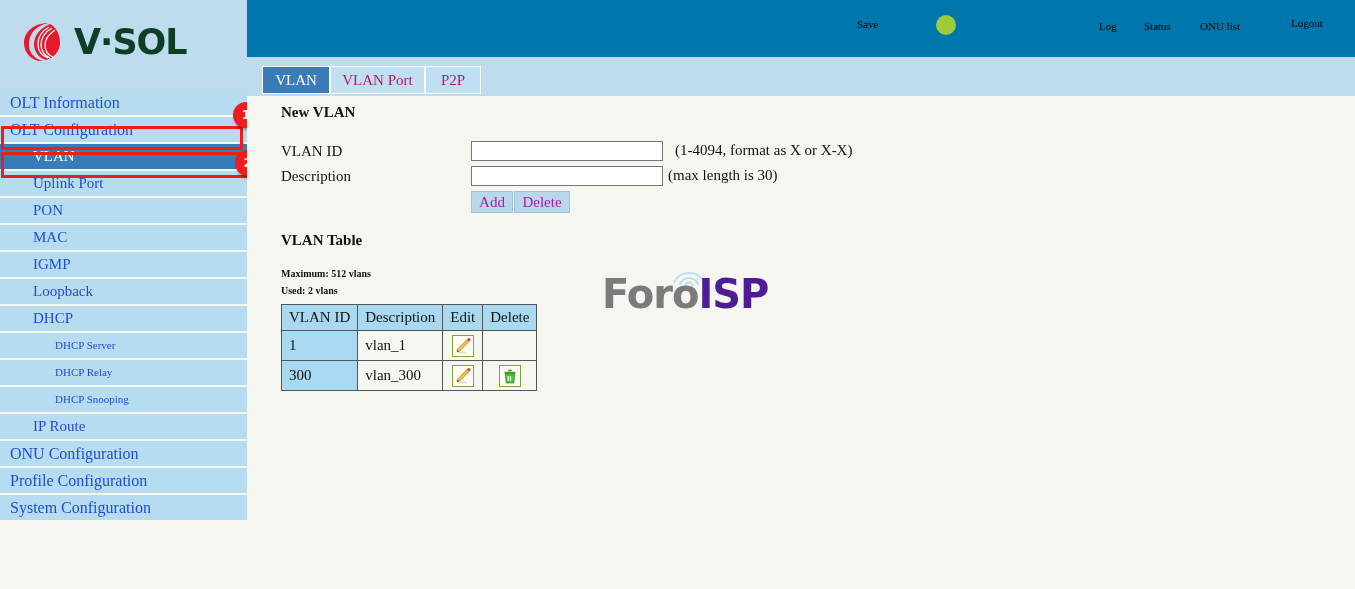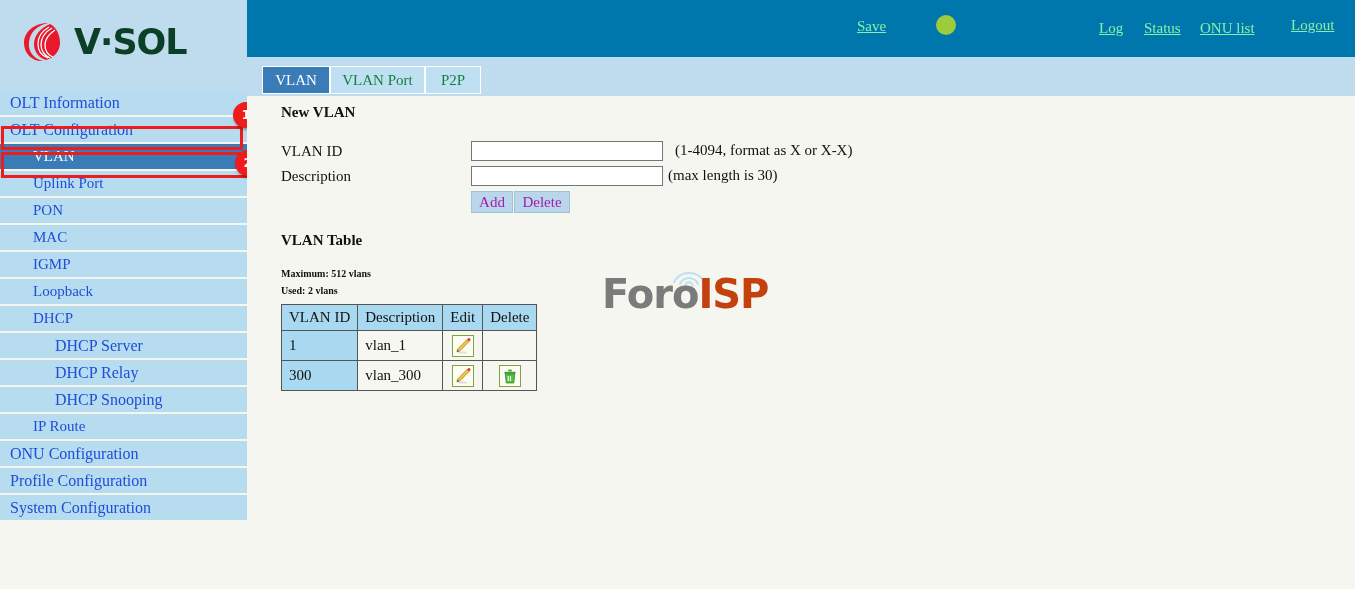--- a/index.html
+++ b/index.html
@@ -54,25 +54,24 @@
   
   #topbar {
     position: absolute;
     left: 247px; top: 0;
     width: 1108px; height: 57px;
     background: #0077ac;
     color: #ffffff;
   }
   .topbar-link {
     position: absolute;
-    font-size: 15px;
-    color: #86efac;
+    font-size: 11px;
+    color: #000000;
     white-space: nowrap;
     cursor: pointer;
-    text-decoration: underline;
   }
   #tb-save   { left: 610px; top: 18px; }
   #tb-log    { left: 852px; top: 20px; }
   #tb-status { left: 897px; top: 20px; }
   #tb-onu    { left: 953px; top: 20px; }
   #tb-logout { left: 1044px; top: 17px; }
   #status-dot {
     position: absolute;
     left: 689px; top: 15px;
     width: 20px; height: 20px;
@@ -94,21 +93,21 @@
     height: 28px;
     box-sizing: border-box;
     font-size: 15px;
     line-height: 26px;
     text-align: center;
     border: 1px solid #ffffff;
     cursor: pointer;
   }
   .tab.inactive {
     background: #bfe0f2;
-    color: #15803d;
+    color: #be185d;
   }
   .tab.active {
     background: #3a7cb8;
     color: #ffffff;
   }
   #tab-0 { left: 15px;  width: 68px; }
   #tab-1 { left: 83px;  width: 95px; }
   #tab-2 { left: 178px; width: 56px; }
 
   
@@ -124,21 +123,21 @@
     background: #b8dcef;
     color: #1d4ed8;
     font-size: 16px;
     line-height: 25px;
     box-sizing: border-box;
     cursor: pointer;
     white-space: nowrap;
   }
   .nav-item.lvl0 { padding-left: 10px; }
   .nav-item.lvl1 { padding-left: 33px; font-size: 15px; }
-  .nav-item.lvl2 { padding-left: 55px; font-size: 16px; }
+  .nav-item.lvl2 { padding-left: 55px; font-size: 11px; }
   .nav-item.selected {
     background: #3a7cb8;
     color: #ffffff;
   }
 
   
   .anno-box {
     position: absolute;
     border: 3px solid #ee1c1c;
     box-sizing: border-box;
@@ -294,21 +293,21 @@
     position: absolute;
     left: 0; top: 12px;
     font-family: "DejaVu Sans", sans-serif;
     font-size: 40px;
     font-weight: bold;
     letter-spacing: -1px;
     line-height: 1;
     white-space: nowrap;
   }
   .wm-foro { color: #7b7b7b; }
-  .wm-isp  { color: #c2410c; }
+  .wm-isp  { color: #4c1d95; }
 </style>
 </head>
 <body>
 
 <div id="page">
 
   <div id="logo-panel">
     <div id="logo-wrap">
       <div id="logo-mark">
         <svg width="48" height="48" viewBox="0 0 48 48">

